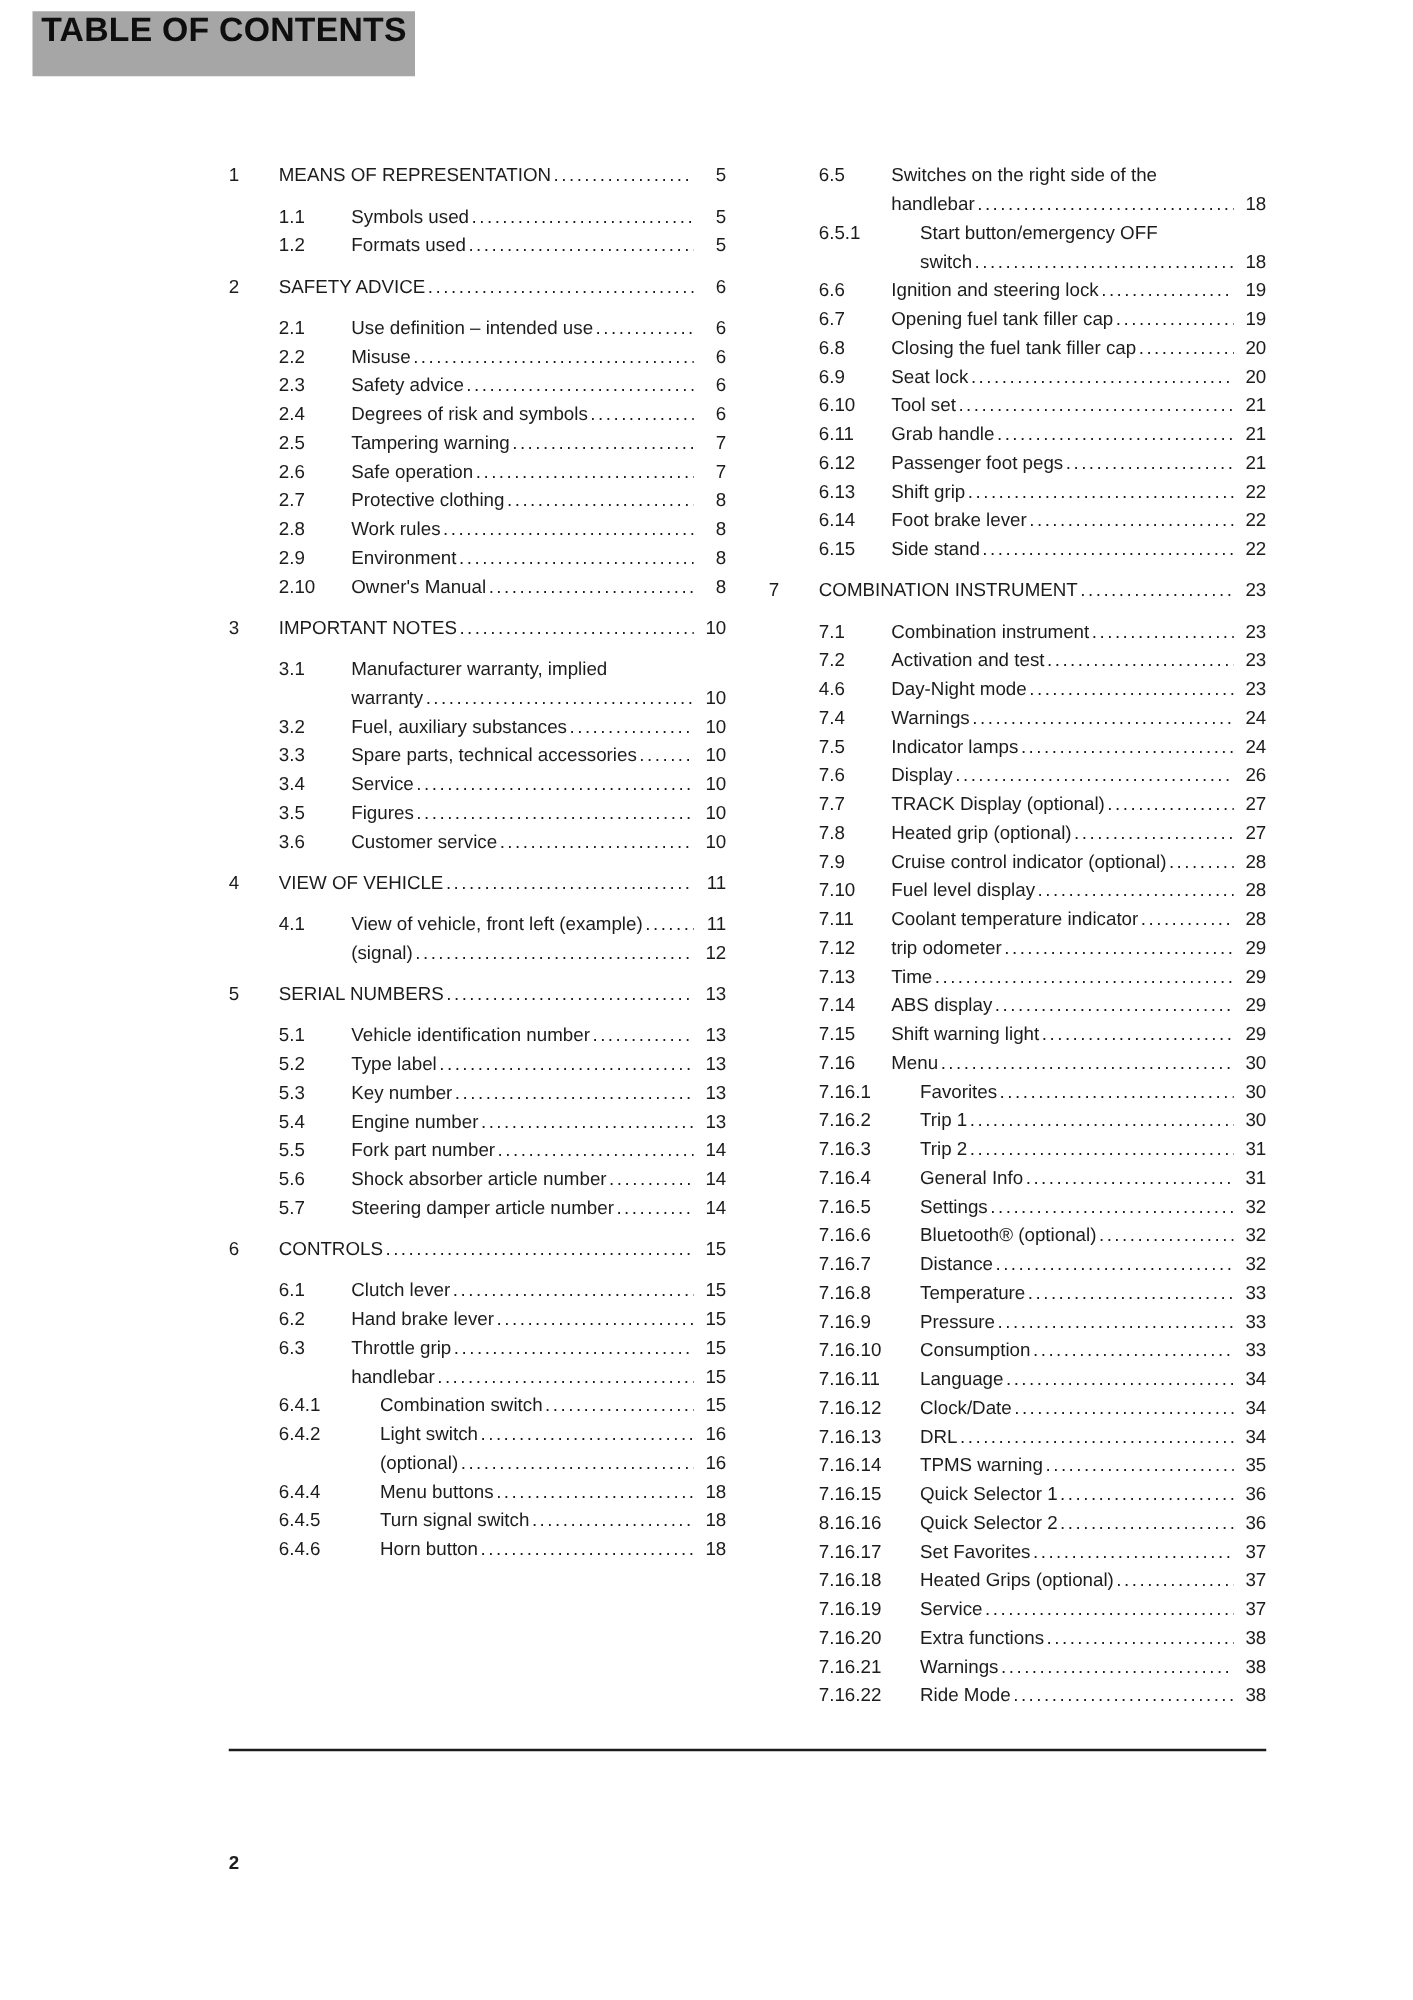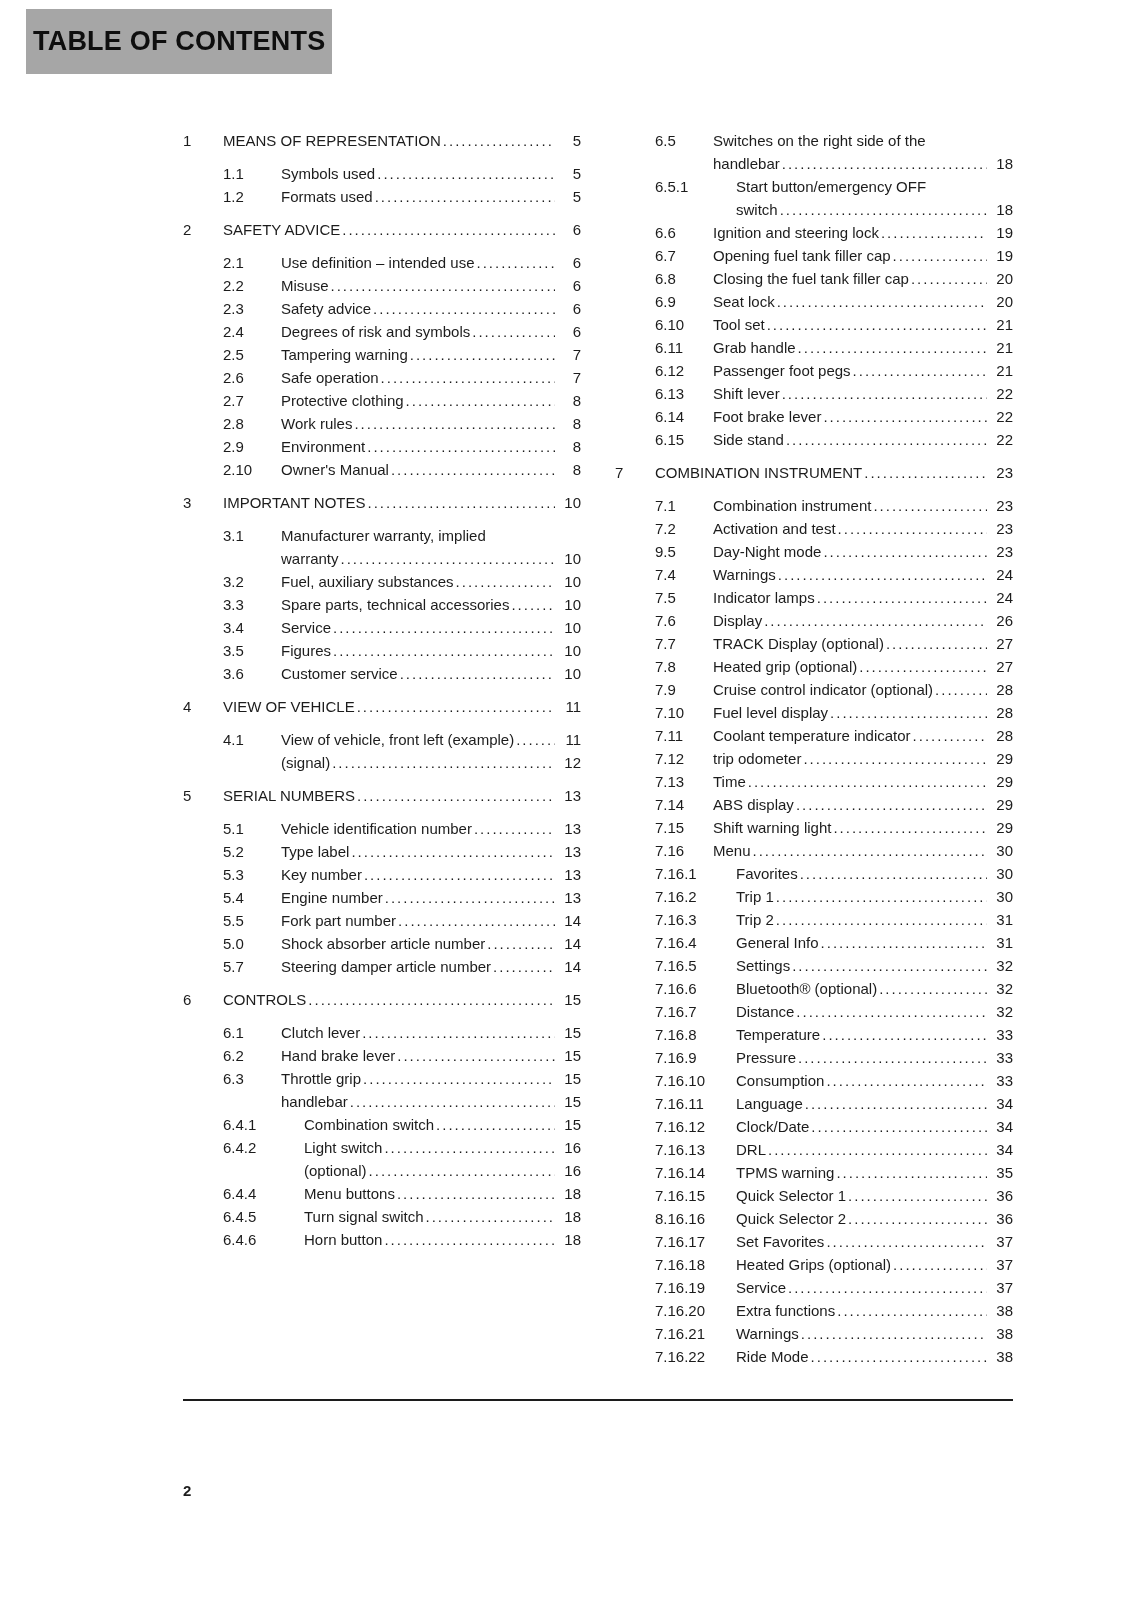--- a/index.html
+++ b/index.html
@@ -13,24 +13,24 @@
     font-family: "Liberation Sans", "DejaVu Sans", sans-serif;
     overflow: hidden;
   }
 
   
   .header-box {
     position: absolute;
     left: 26px;
     top: 9px;
     width: 306px;
-    height: 65px;
+    height: 52px;
     background: #a6a6a6;
     display: flex;
-    align-items: center;
+    align-items: flex-start;
     padding-left: 7px;
   }
   .header-title {
     font-size: 27px;
     font-weight: 700;
     color: #0e0e0e;
     letter-spacing: 0.2px;
     white-space: nowrap;
   }
 
@@ -344,21 +344,21 @@
       <div class="entry level-2">
         <div class="line">
           <span class="num">5.5</span>
           <span class="title">Fork part number</span>
           <span class="dots"></span>
           <span class="page">14</span>
         </div>
       </div>
       <div class="entry level-2">
         <div class="line">
-          <span class="num">5.0</span>
+          <span class="num">5.6</span>
           <span class="title">Shock absorber article number</span>
           <span class="dots"></span>
           <span class="page">14</span>
         </div>
       </div>
       <div class="entry level-2">
         <div class="line">
           <span class="num">5.7</span>
           <span class="title">Steering damper article number</span>
           <span class="dots"></span>
@@ -531,21 +531,21 @@
         <div class="line">
           <span class="num">6.12</span>
           <span class="title">Passenger foot pegs</span>
           <span class="dots"></span>
           <span class="page">21</span>
         </div>
       </div>
       <div class="entry level-2">
         <div class="line">
           <span class="num">6.13</span>
-          <span class="title">Shift lever</span>
+          <span class="title">Shift grip</span>
           <span class="dots"></span>
           <span class="page">22</span>
         </div>
       </div>
       <div class="entry level-2">
         <div class="line">
           <span class="num">6.14</span>
           <span class="title">Foot brake lever</span>
           <span class="dots"></span>
           <span class="page">22</span>
@@ -578,21 +578,21 @@
       <div class="entry level-2">
         <div class="line">
           <span class="num">7.2</span>
           <span class="title">Activation and test</span>
           <span class="dots"></span>
           <span class="page">23</span>
         </div>
       </div>
       <div class="entry level-2">
         <div class="line">
-          <span class="num">9.5</span>
+          <span class="num">4.6</span>
           <span class="title">Day-Night mode</span>
           <span class="dots"></span>
           <span class="page">23</span>
         </div>
       </div>
       <div class="entry level-2">
         <div class="line">
           <span class="num">7.4</span>
           <span class="title">Warnings</span>
           <span class="dots"></span>

